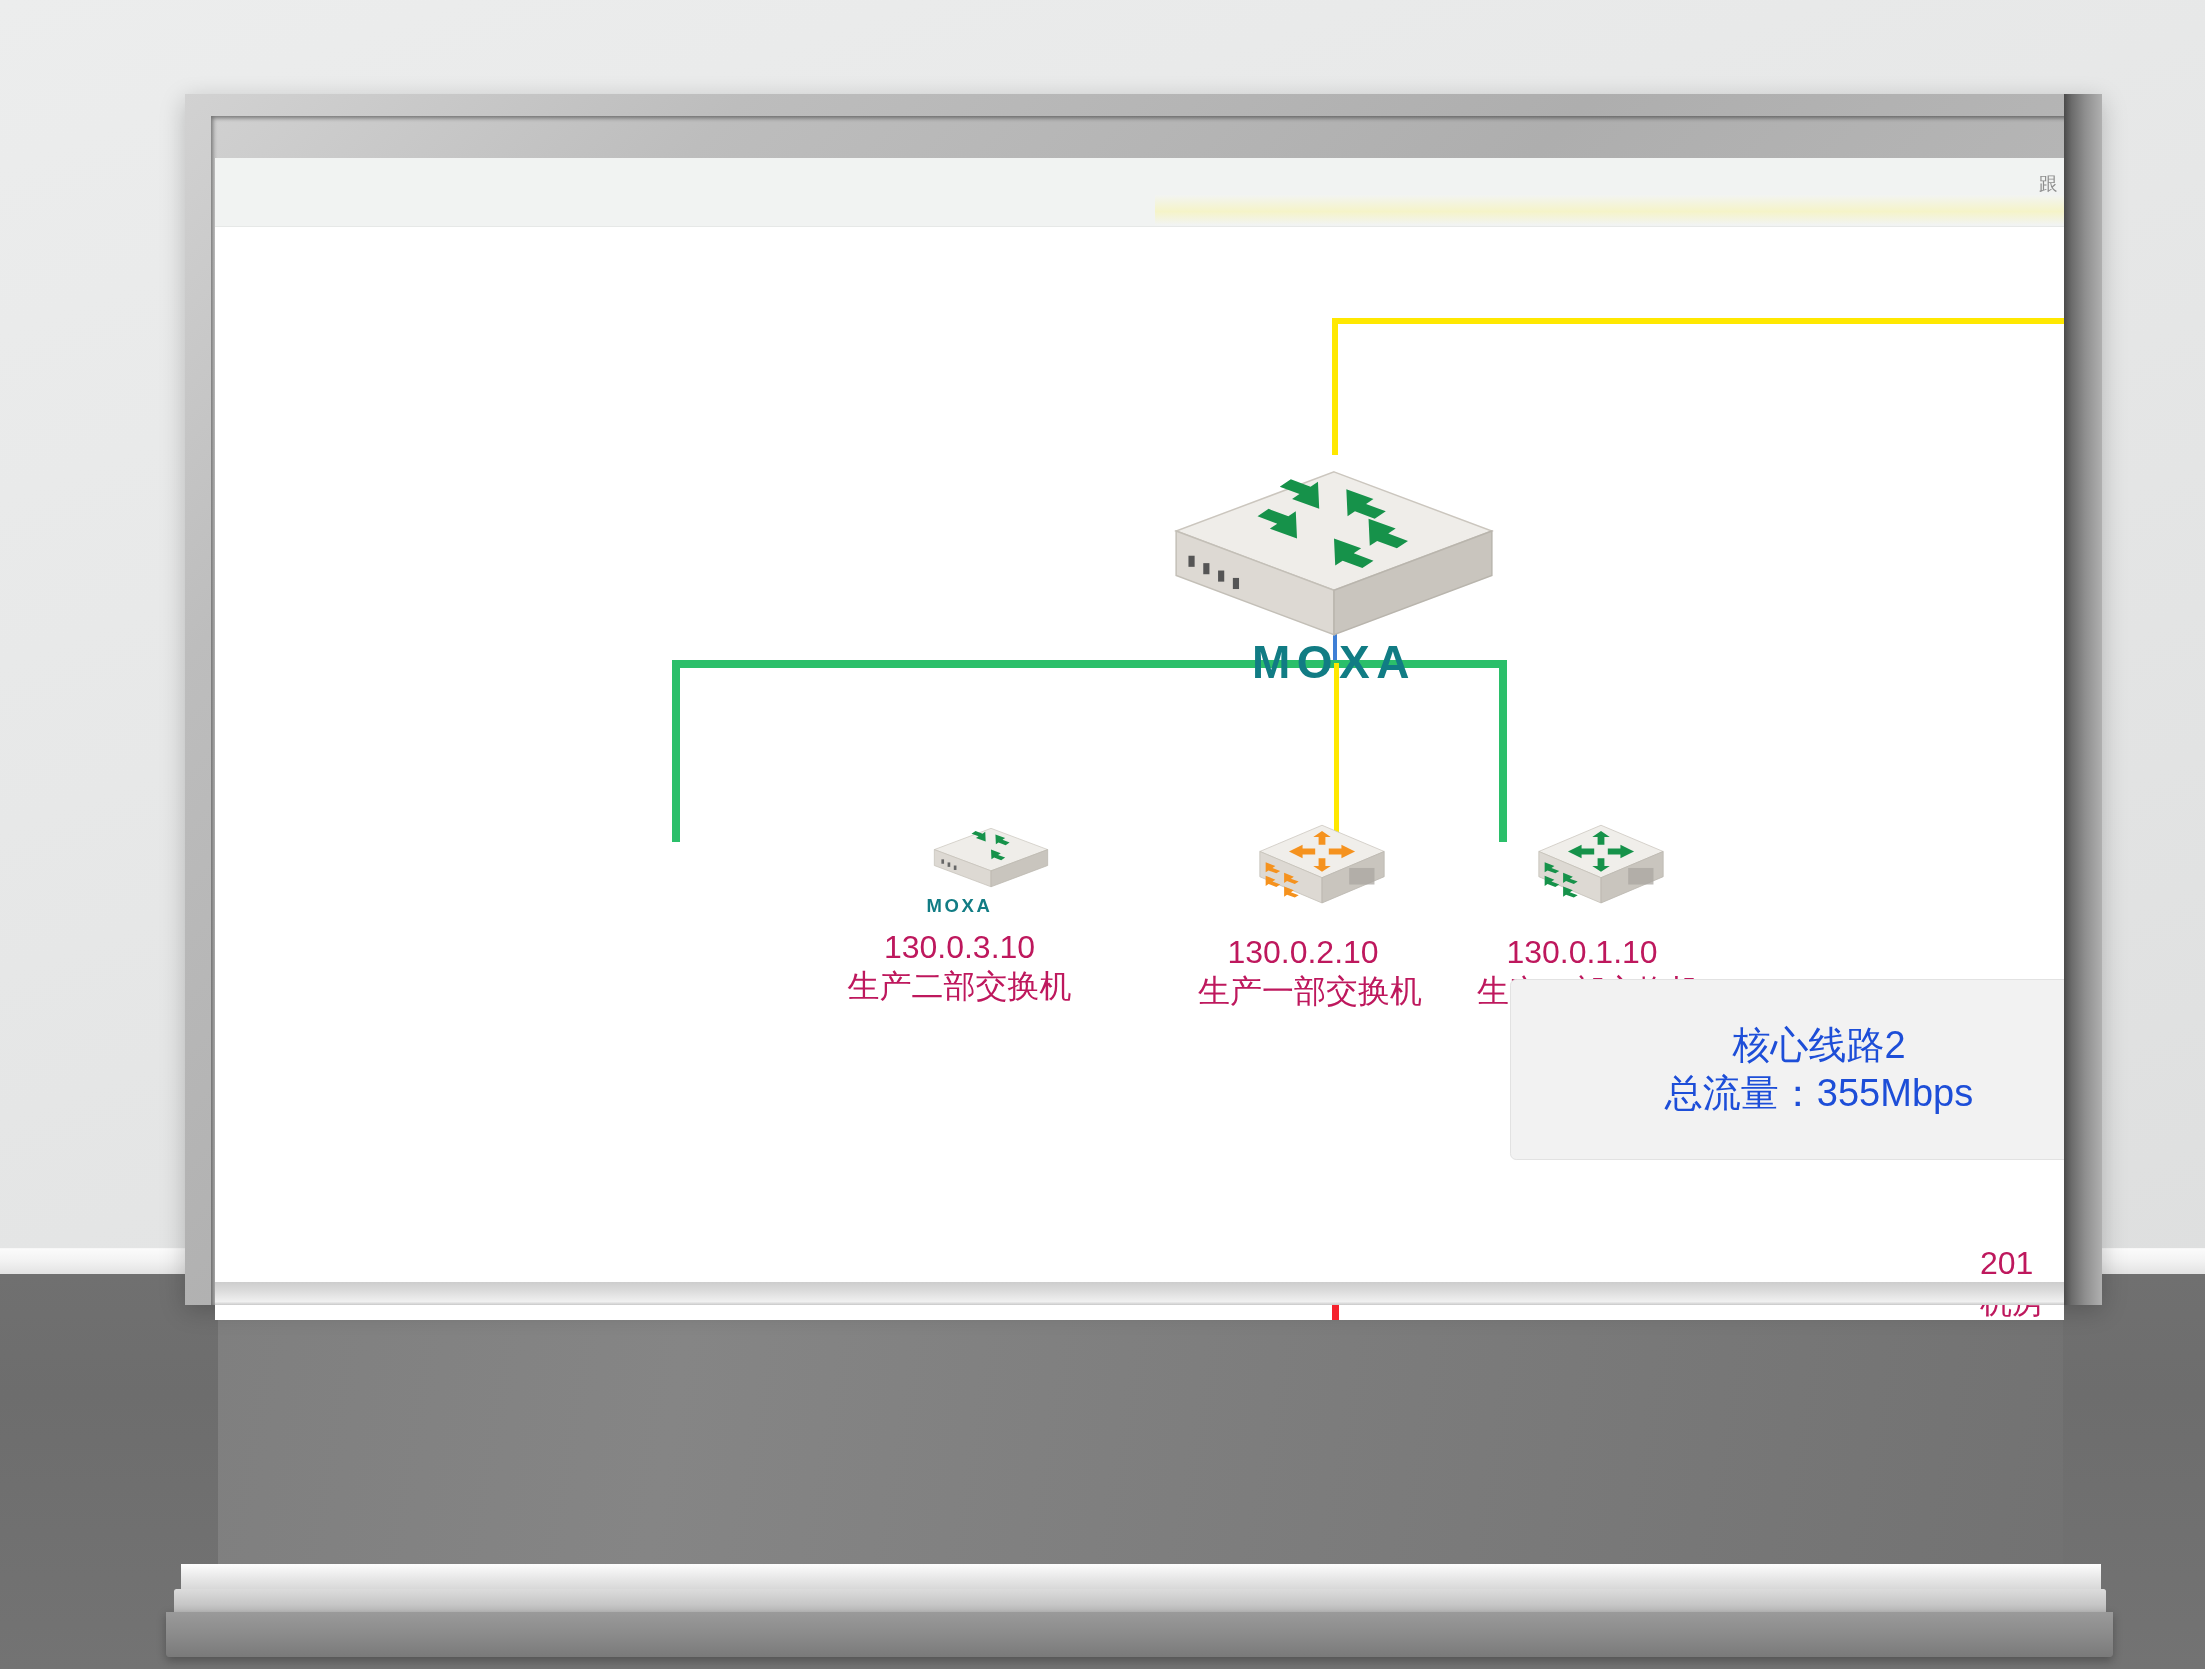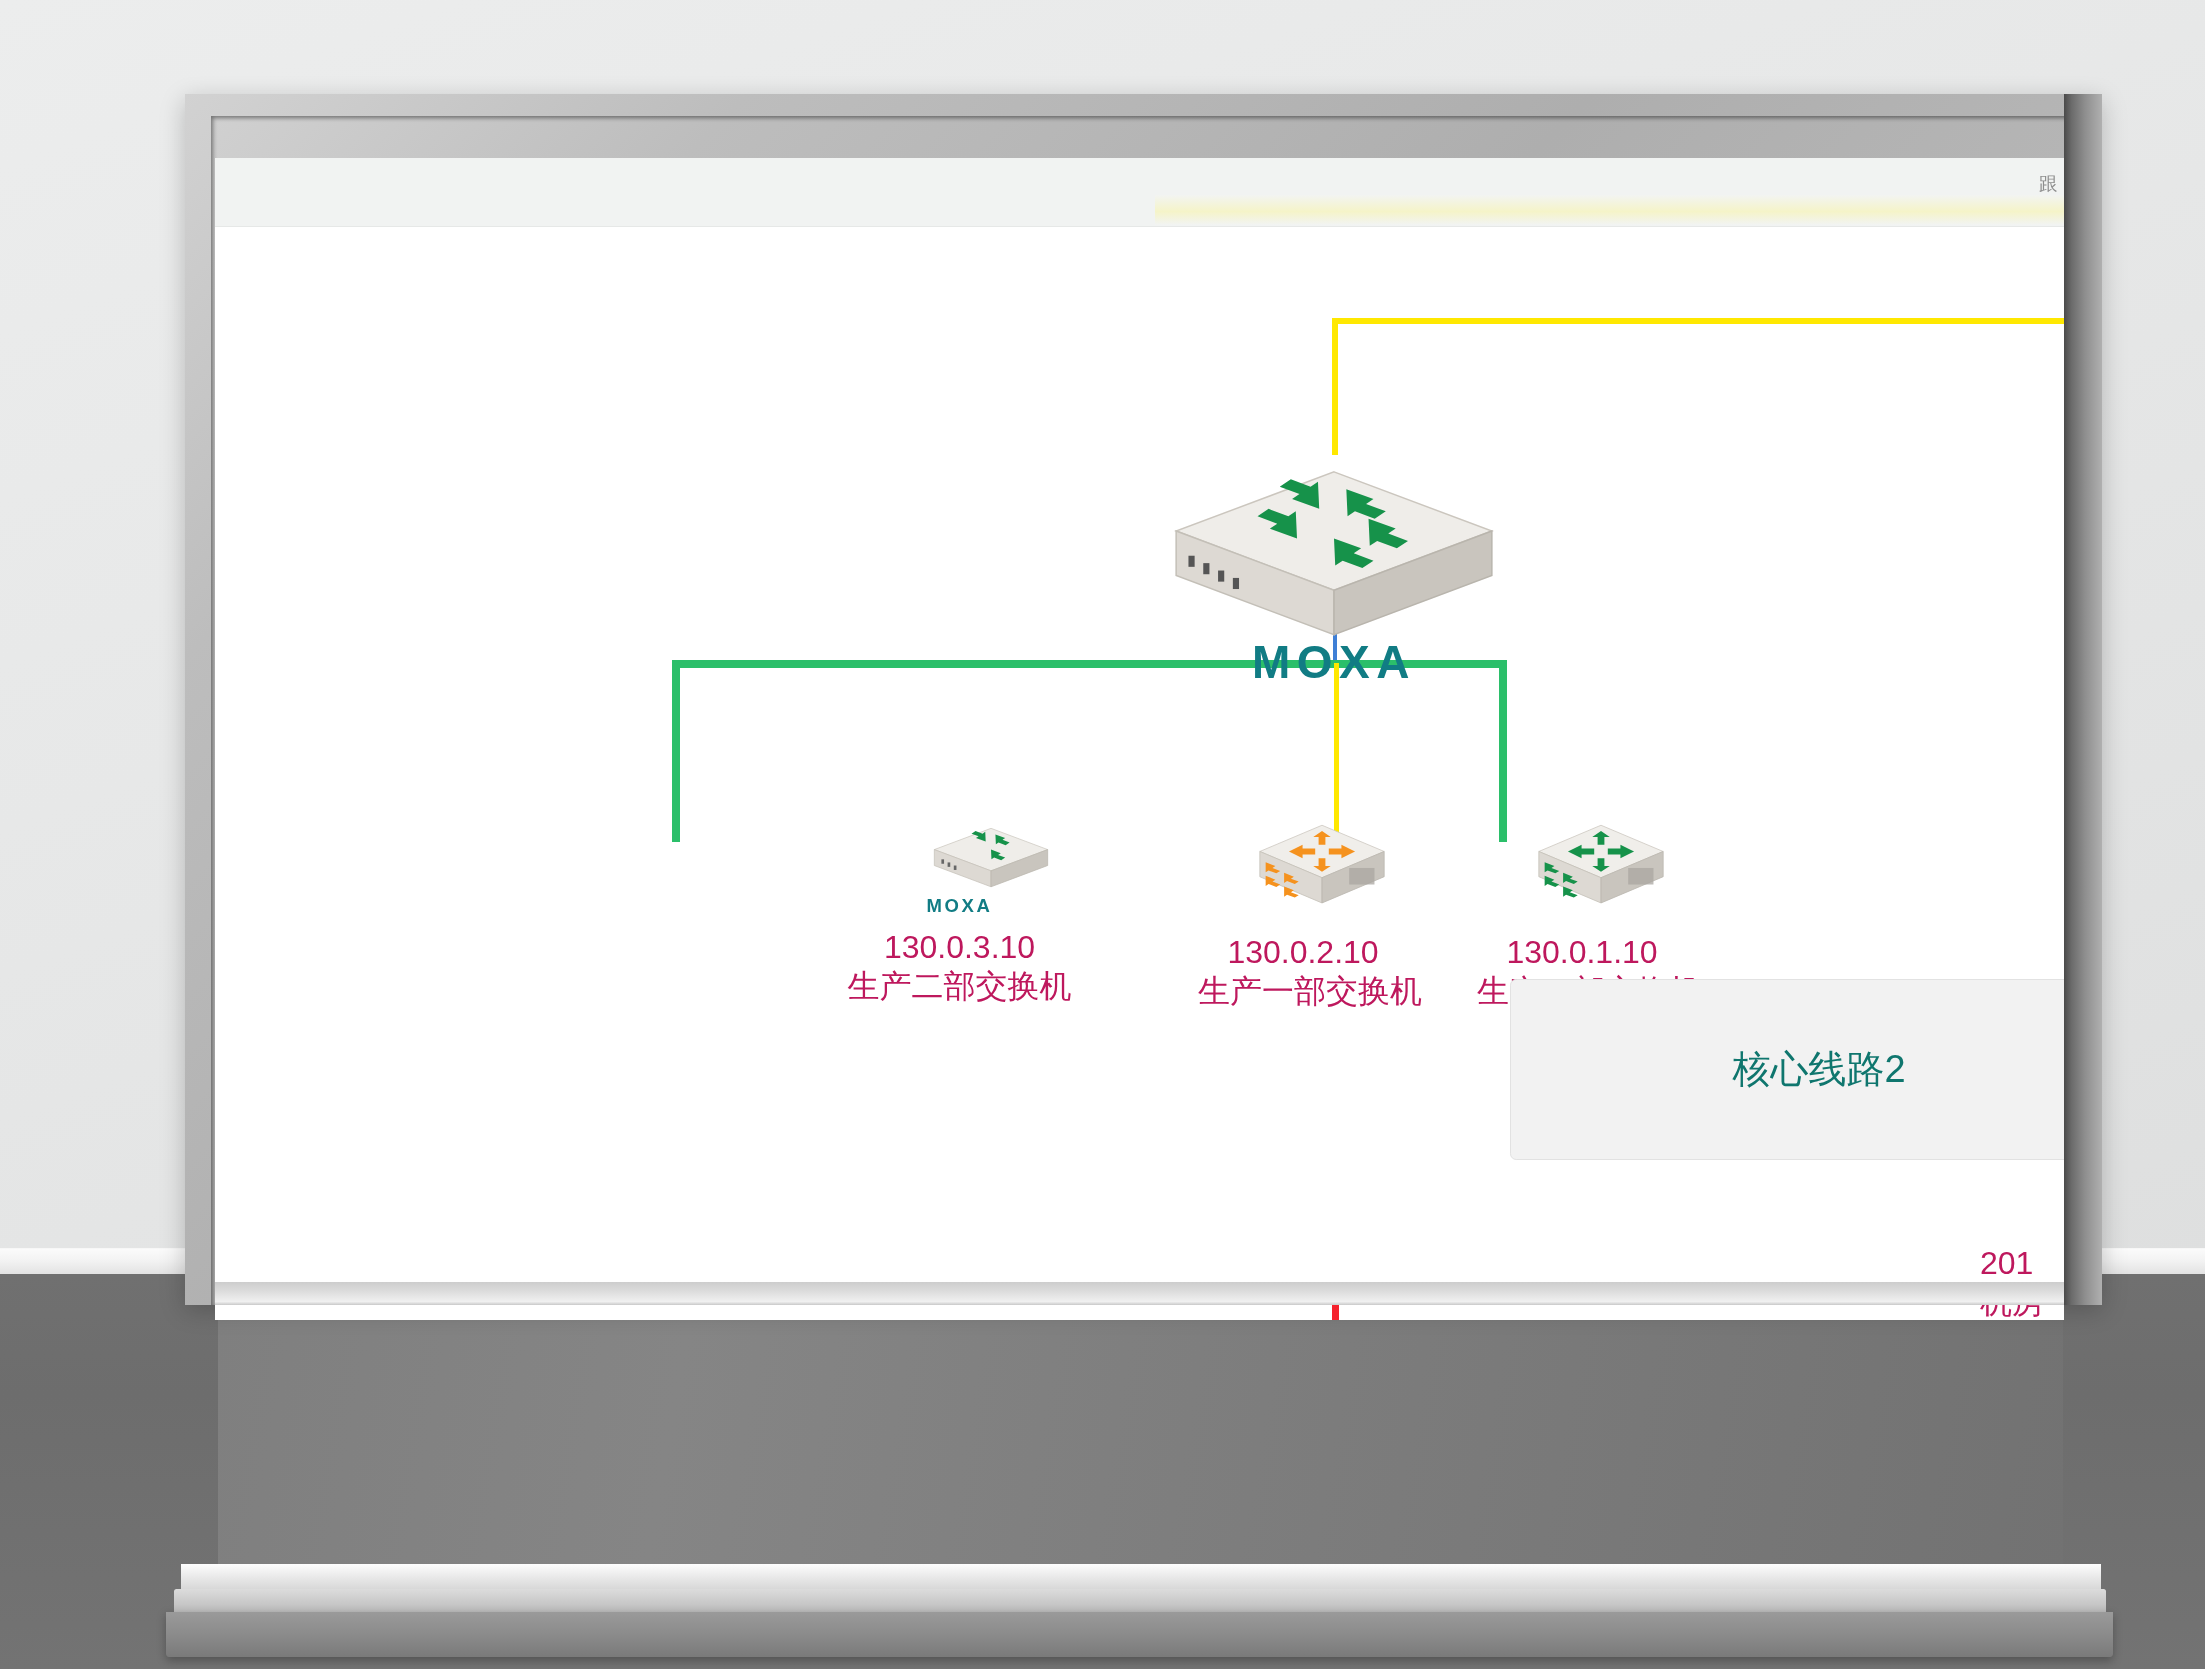--- a/index.html
+++ b/index.html
@@ -136,21 +136,21 @@
   #node-sw3     { left:621px; top:594px; width:247px; }
   #node-rtr2    { left:983px; top:594px; width:210px; }
   #node-sw1     { left:1262px; top:594px; width:210px; }
 
   
   #callout {
     position:absolute; left:1295px; top:752px; width:618px; height:181px;
     background:#f2f2f2; border:0.6px solid #e2e2e2; border-radius:6.2px;
     display:flex; flex-direction:column; align-items:center; justify-content:center;
   }
-  #callout div { color:#0f766e; font-size:38px; line-height:1.26; white-space:nowrap; }
+  #callout div { color:#1d4ed8; font-size:38px; line-height:1.26; white-space:nowrap; }
 
   
   #edge-label {
     position:absolute; left:1765px; top:1017px; width:148px;
     color:#be185d; font-size:32px; line-height:1.22; text-align:left; white-space:nowrap;
   }
 
   
   #sw3-moxa { font-size:18.5px; margin-top:-2.5px; }
 </style>
@@ -275,20 +275,21 @@
                 <path d="M62,134 l20,8 -6,4 16,6 -8,5 -16,-6 -6,4 z"></path>
               </g>
               <rect x="196" y="96" width="52" height="34" fill="#a9a5a0" opacity="0.75"></rect>
             </svg>
             <div class="node-label" style="margin-top:17.3px;">130.0.1.10</div>
             <div class="node-label">生产一部交换机</div>
           </div>
 
           <div id="callout">
             <div>核心线路2</div>
+            <div>总流量：355Mbps</div>
           </div>
 
           <div id="edge-label">
             <div>201</div>
             <div>机房</div>
           </div>
 
         </div>
       </div>
     </div>

